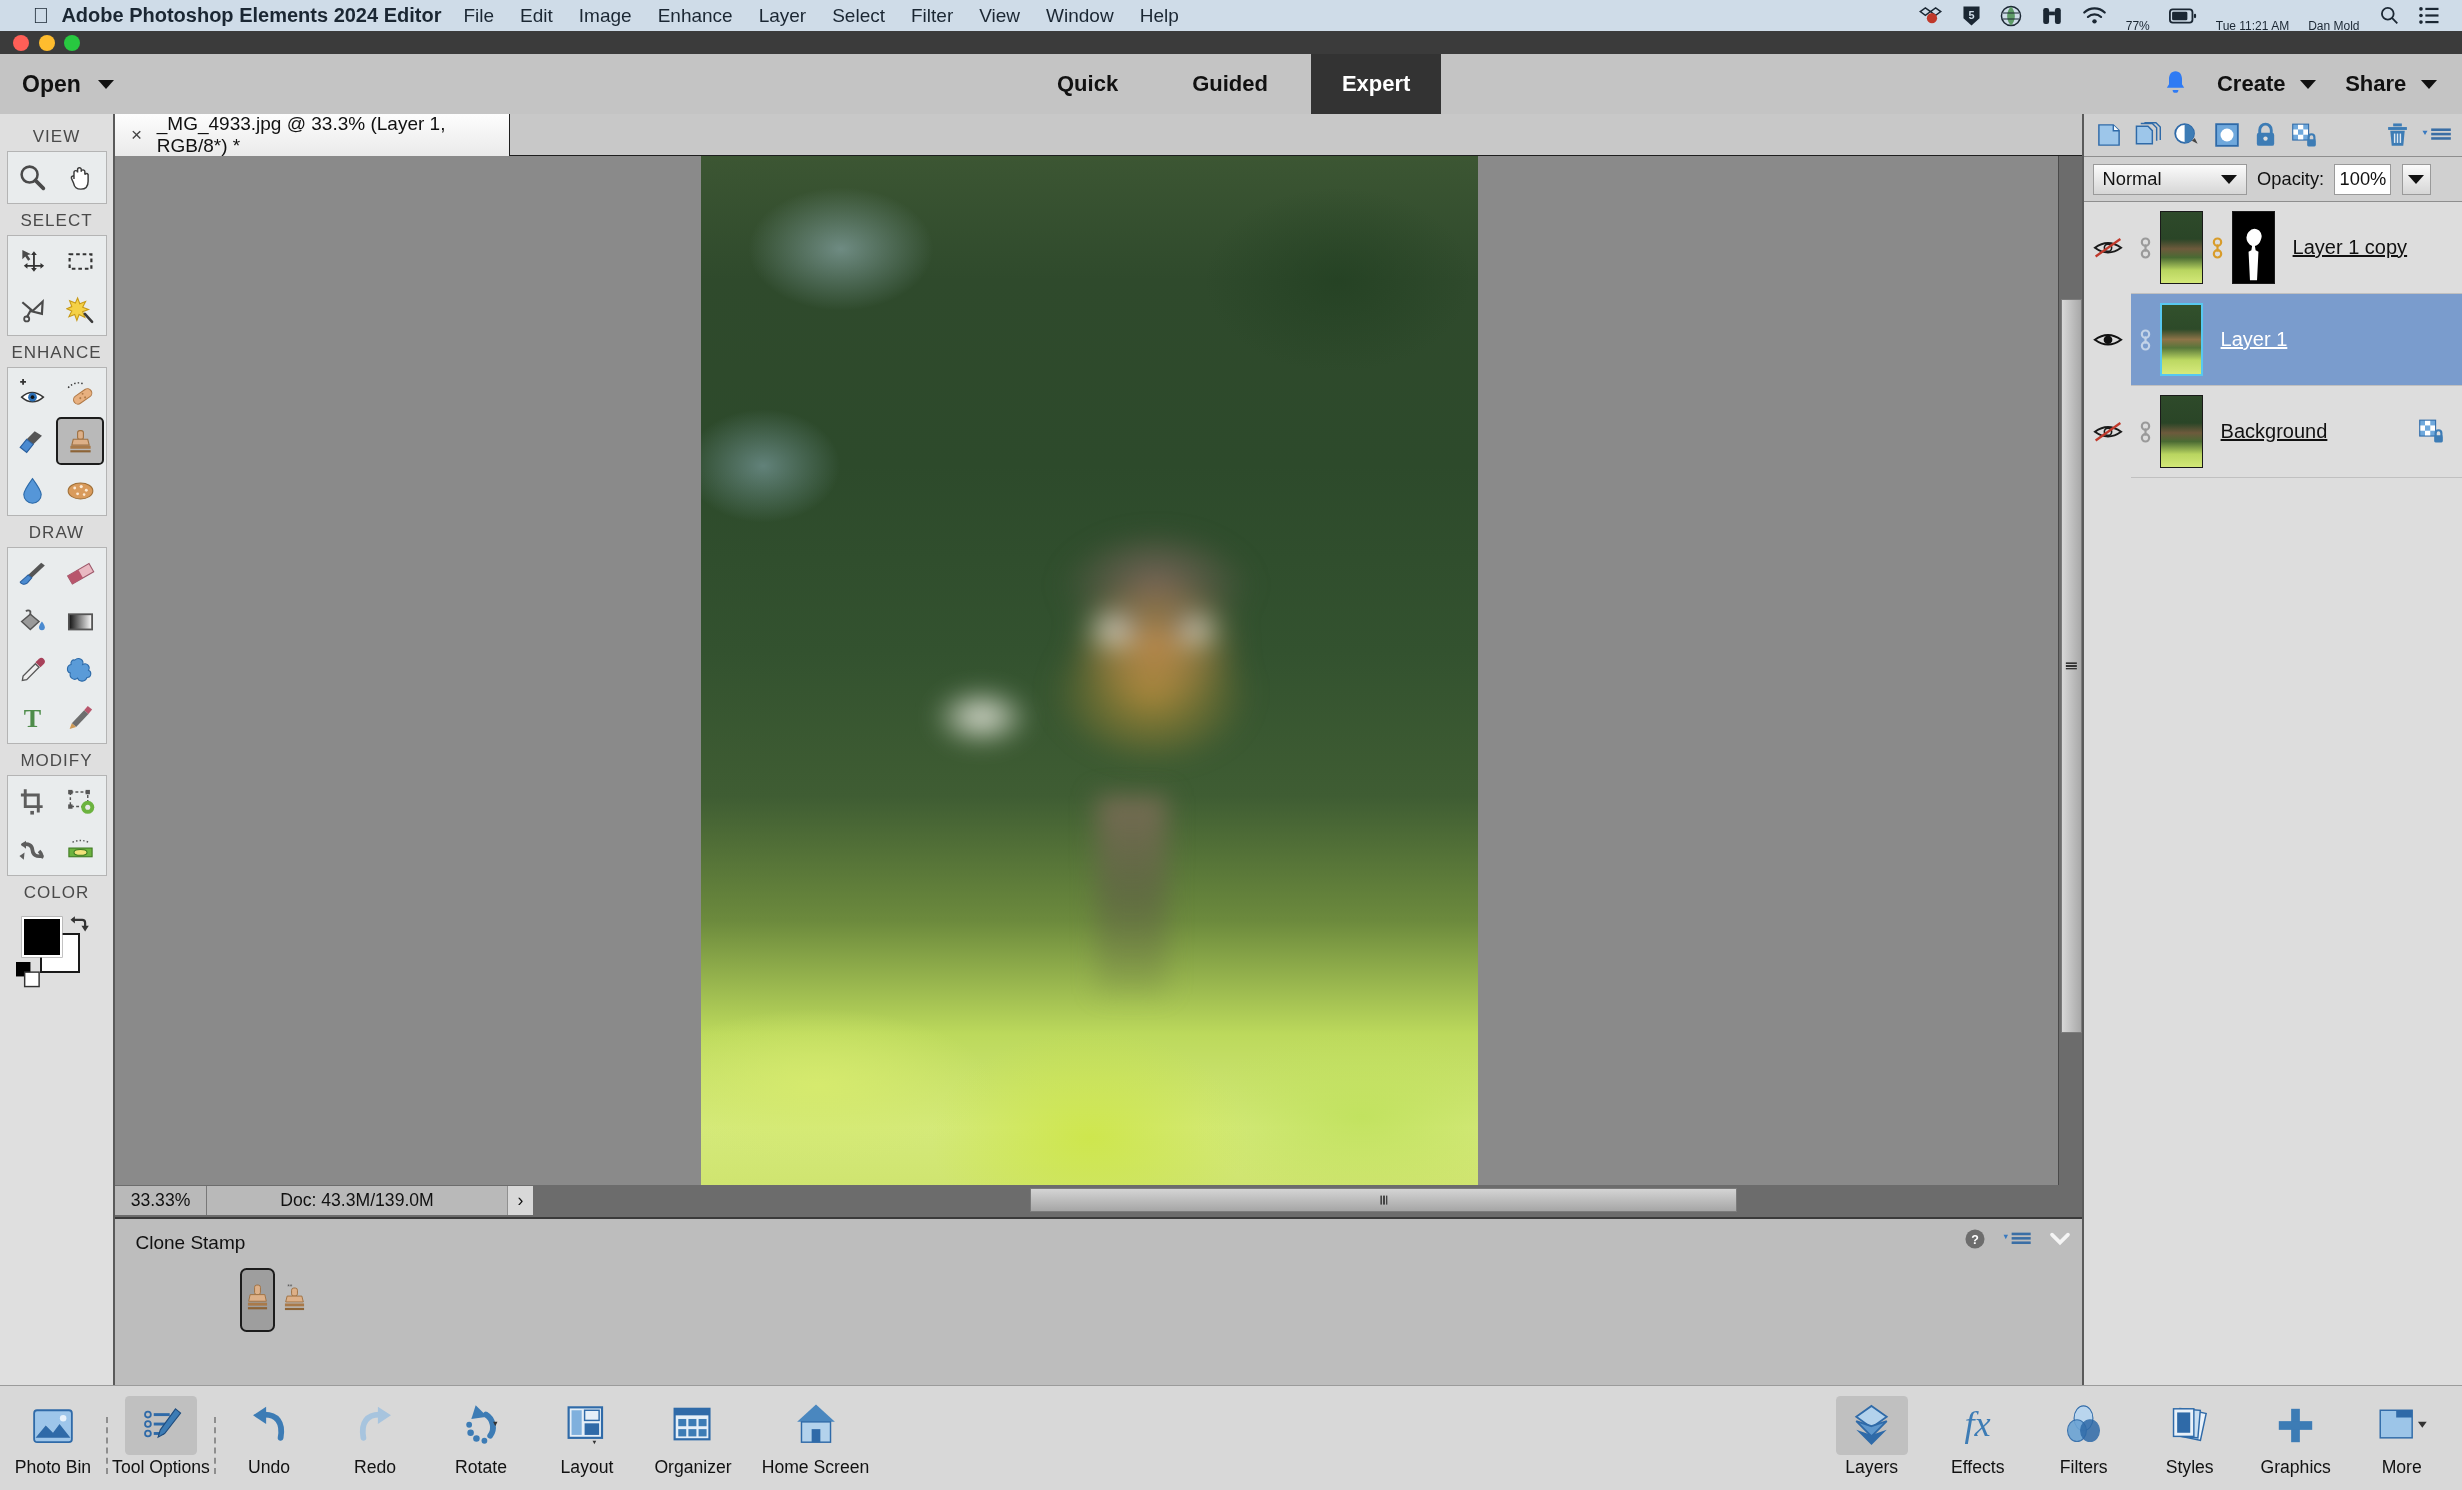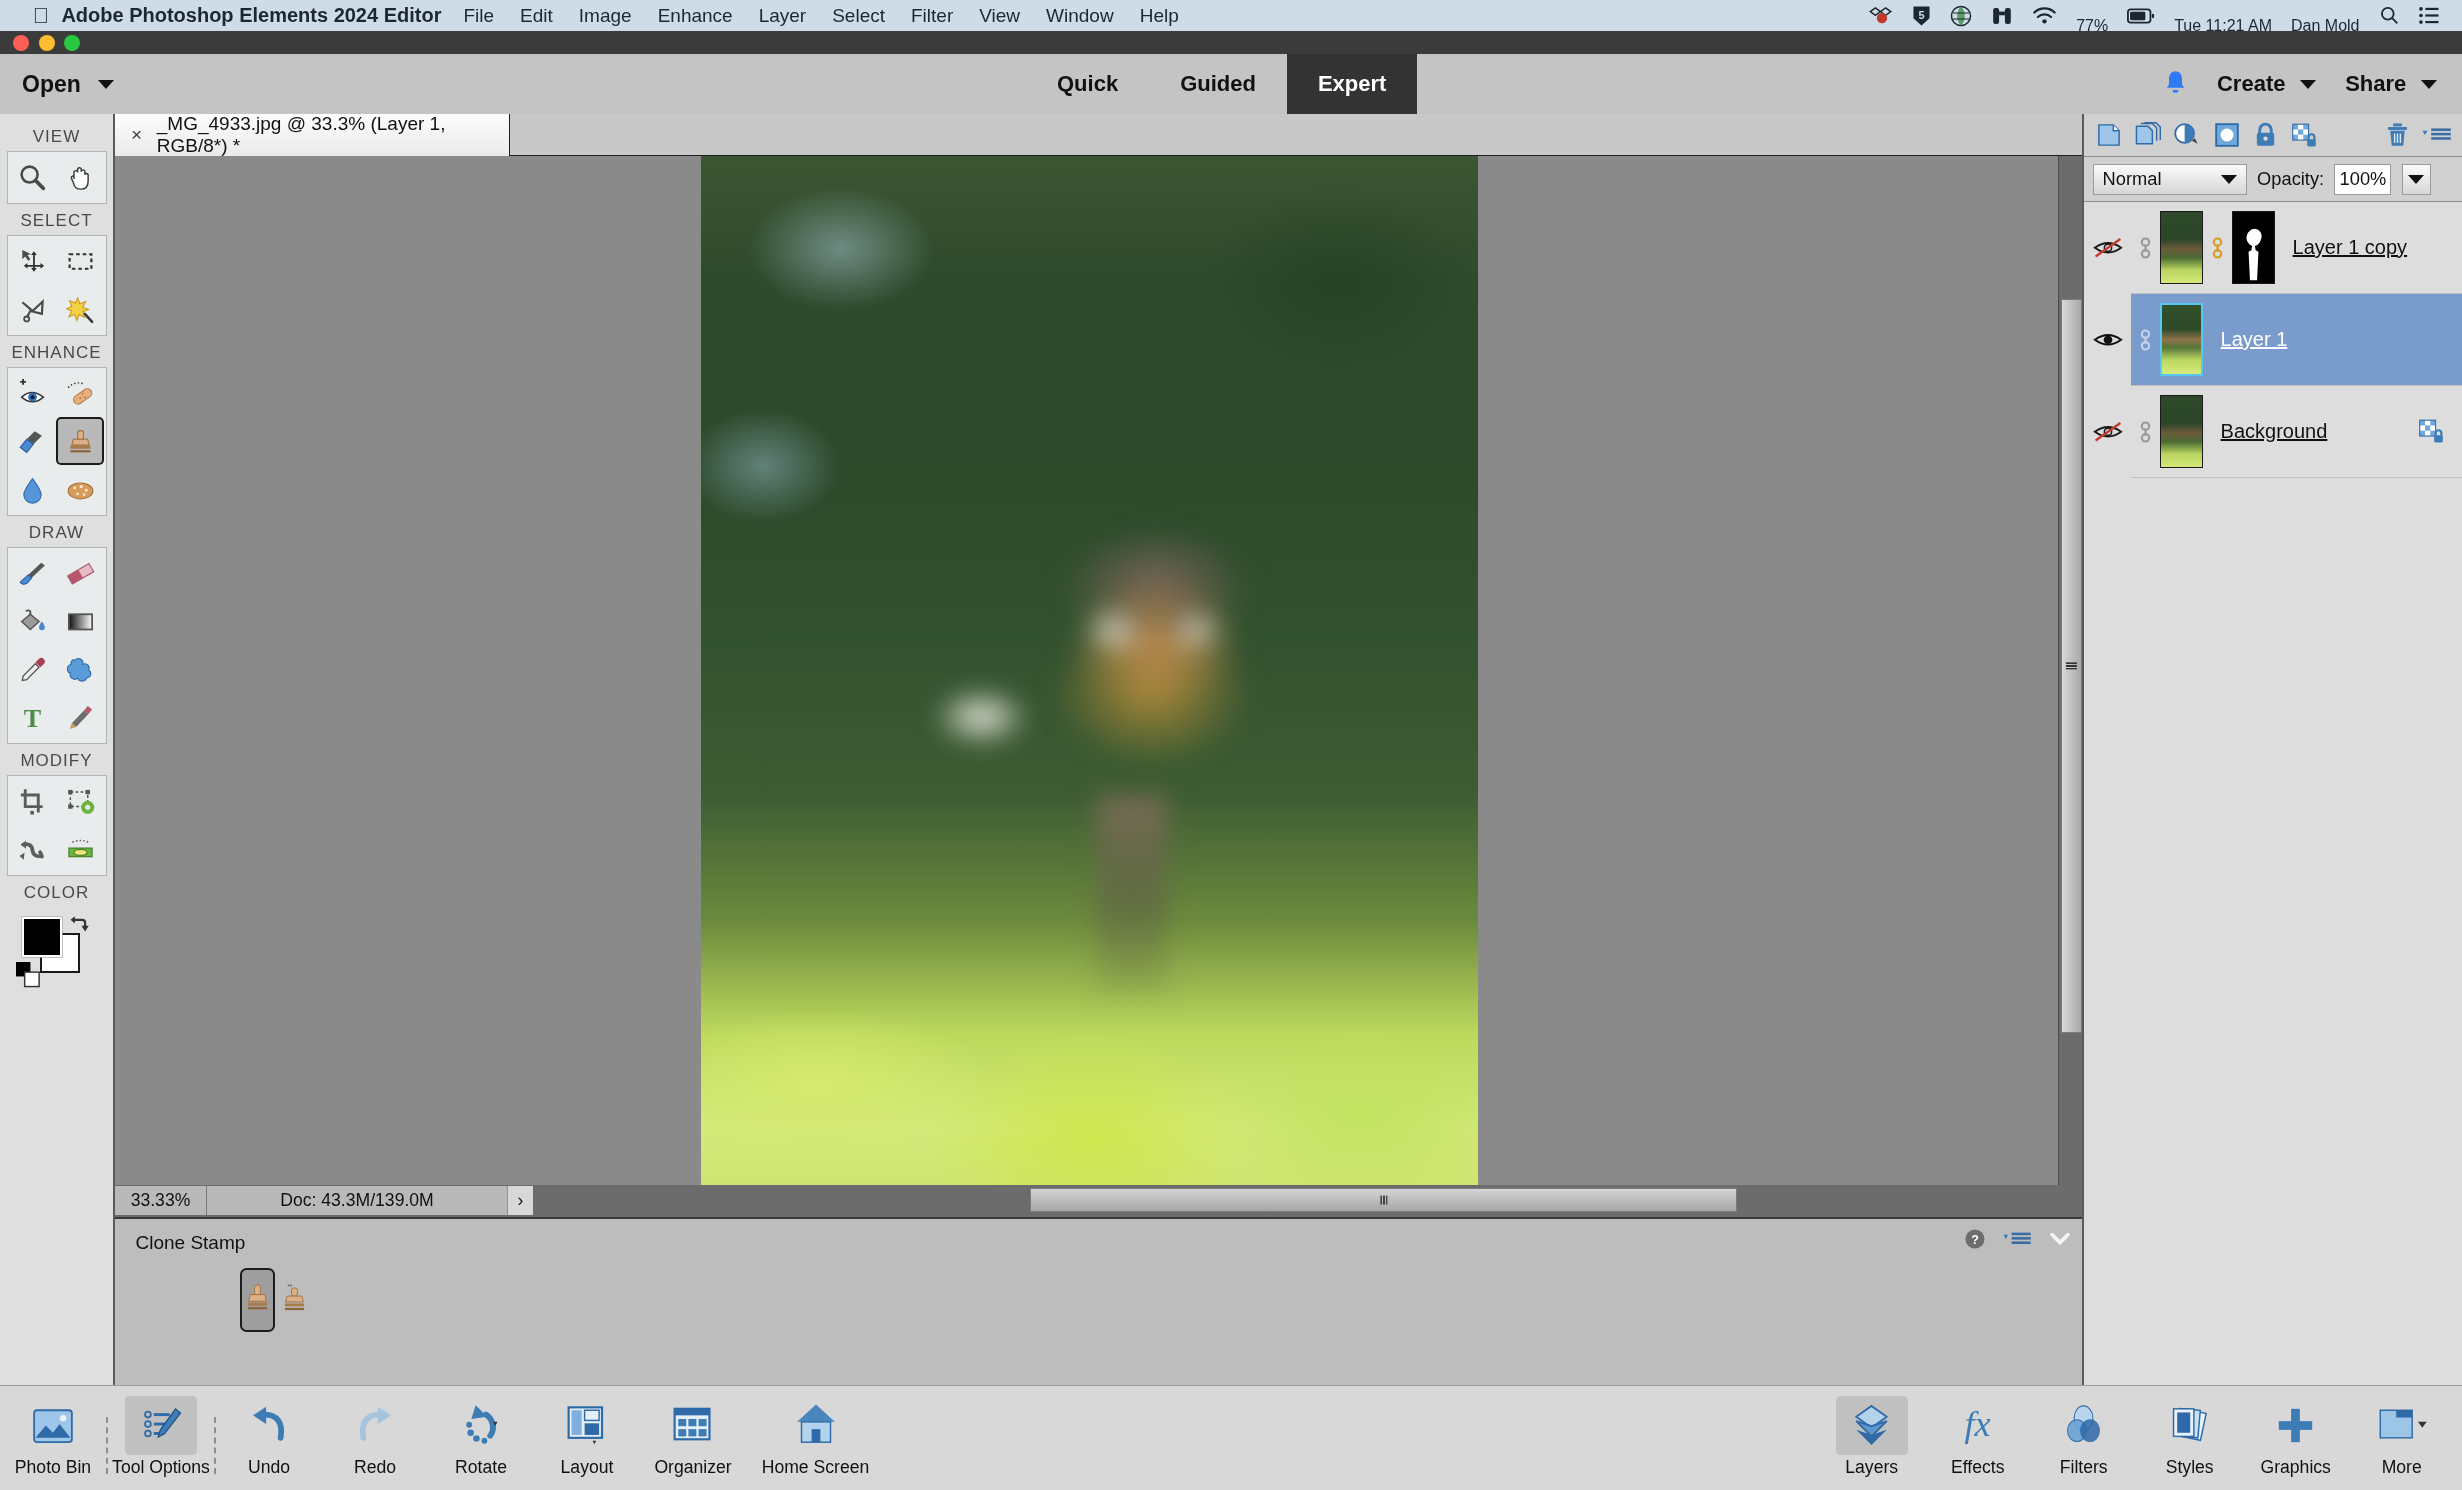--- a/index.html
+++ b/index.html
@@ -15,39 +15,39 @@
     position: absolute; left:0; top:0; width:2462px; height:31px;
     background: #cfdce8;
     display:flex; align-items:center;
     font-size: 20px; color:#1b2733;
   }
   .apple-logo { width:32px; margin-left:25px; font-size:22px; line-height:1; text-align:center; color:#1b2733;}
   .app-title { font-weight:bold; margin-left:4.4px; margin-right:22px; font-size:20px;}
   .menu-item { margin-right:26px; font-size:19px; }
   .macbar-right { margin-left:auto; display:flex; align-items:center; padding-right:22px; gap:19px;}
   .mb-icon { display:flex; align-items:center; justify-content:center; }
-  .battery-pct { font-size:16px;margin-top:20px; }
+  .battery-pct { font-size:12px;margin-top:20px; }
 
   
   .winchrome {
     position:absolute; left:0; top:31px; width:2462px; height:23.5px;
     background:#3b3b3b;
     display:flex; align-items:center; padding-left:13px; gap:9.5px;
   }
   .traffic { width:16px; height:16px; border-radius:50%; }
   .tl-red{background:#ff5f57;} .tl-yellow{background:#febc2e;} .tl-green{background:#28c840;}
 
   
   .topbar {
     position:absolute; left:0; top:54px; width:2462px; height:60px;
     background:#c4c4c4; display:flex; align-items:center;
   }
   .open-btn { margin-left:22px; display:flex; align-items:center; gap:17.6px; font-size:23px; font-weight:bold; color:#111;}
   .caret-down { width:0;height:0;border-left:8px solid transparent;border-right:8px solid transparent;border-top:9.5px solid #111;}
-  .modes { position:absolute; left:1026px; top:0; height:60px; display:flex; align-items:stretch; }
+  .modes { position:absolute; left:1026px; top:0; height:60px; display:flex; align-items:stretch;gap:12px; }
   .mode { padding:0 31px; display:flex; align-items:center; font-size:22px; font-weight:bold; color:#111;}
   .mode.active { background:#333333; color:#ffffff; }
   .topbar-right { margin-left:auto; display:flex; align-items:center; gap:29px; padding-right:25px;}
   .bell { font-size:25px; color:#2f7bf4; line-height:1;}
   .cs-btn { display:flex; align-items:center; gap:14.7px; font-size:22px; font-weight:bold; color:#111;}
 
   
   .toolbar {
     position:absolute; left:0; top:114px; width:115px; height:1271px;
     background:#dfdfdf; border-right:2.2px solid #5a5a5a;

